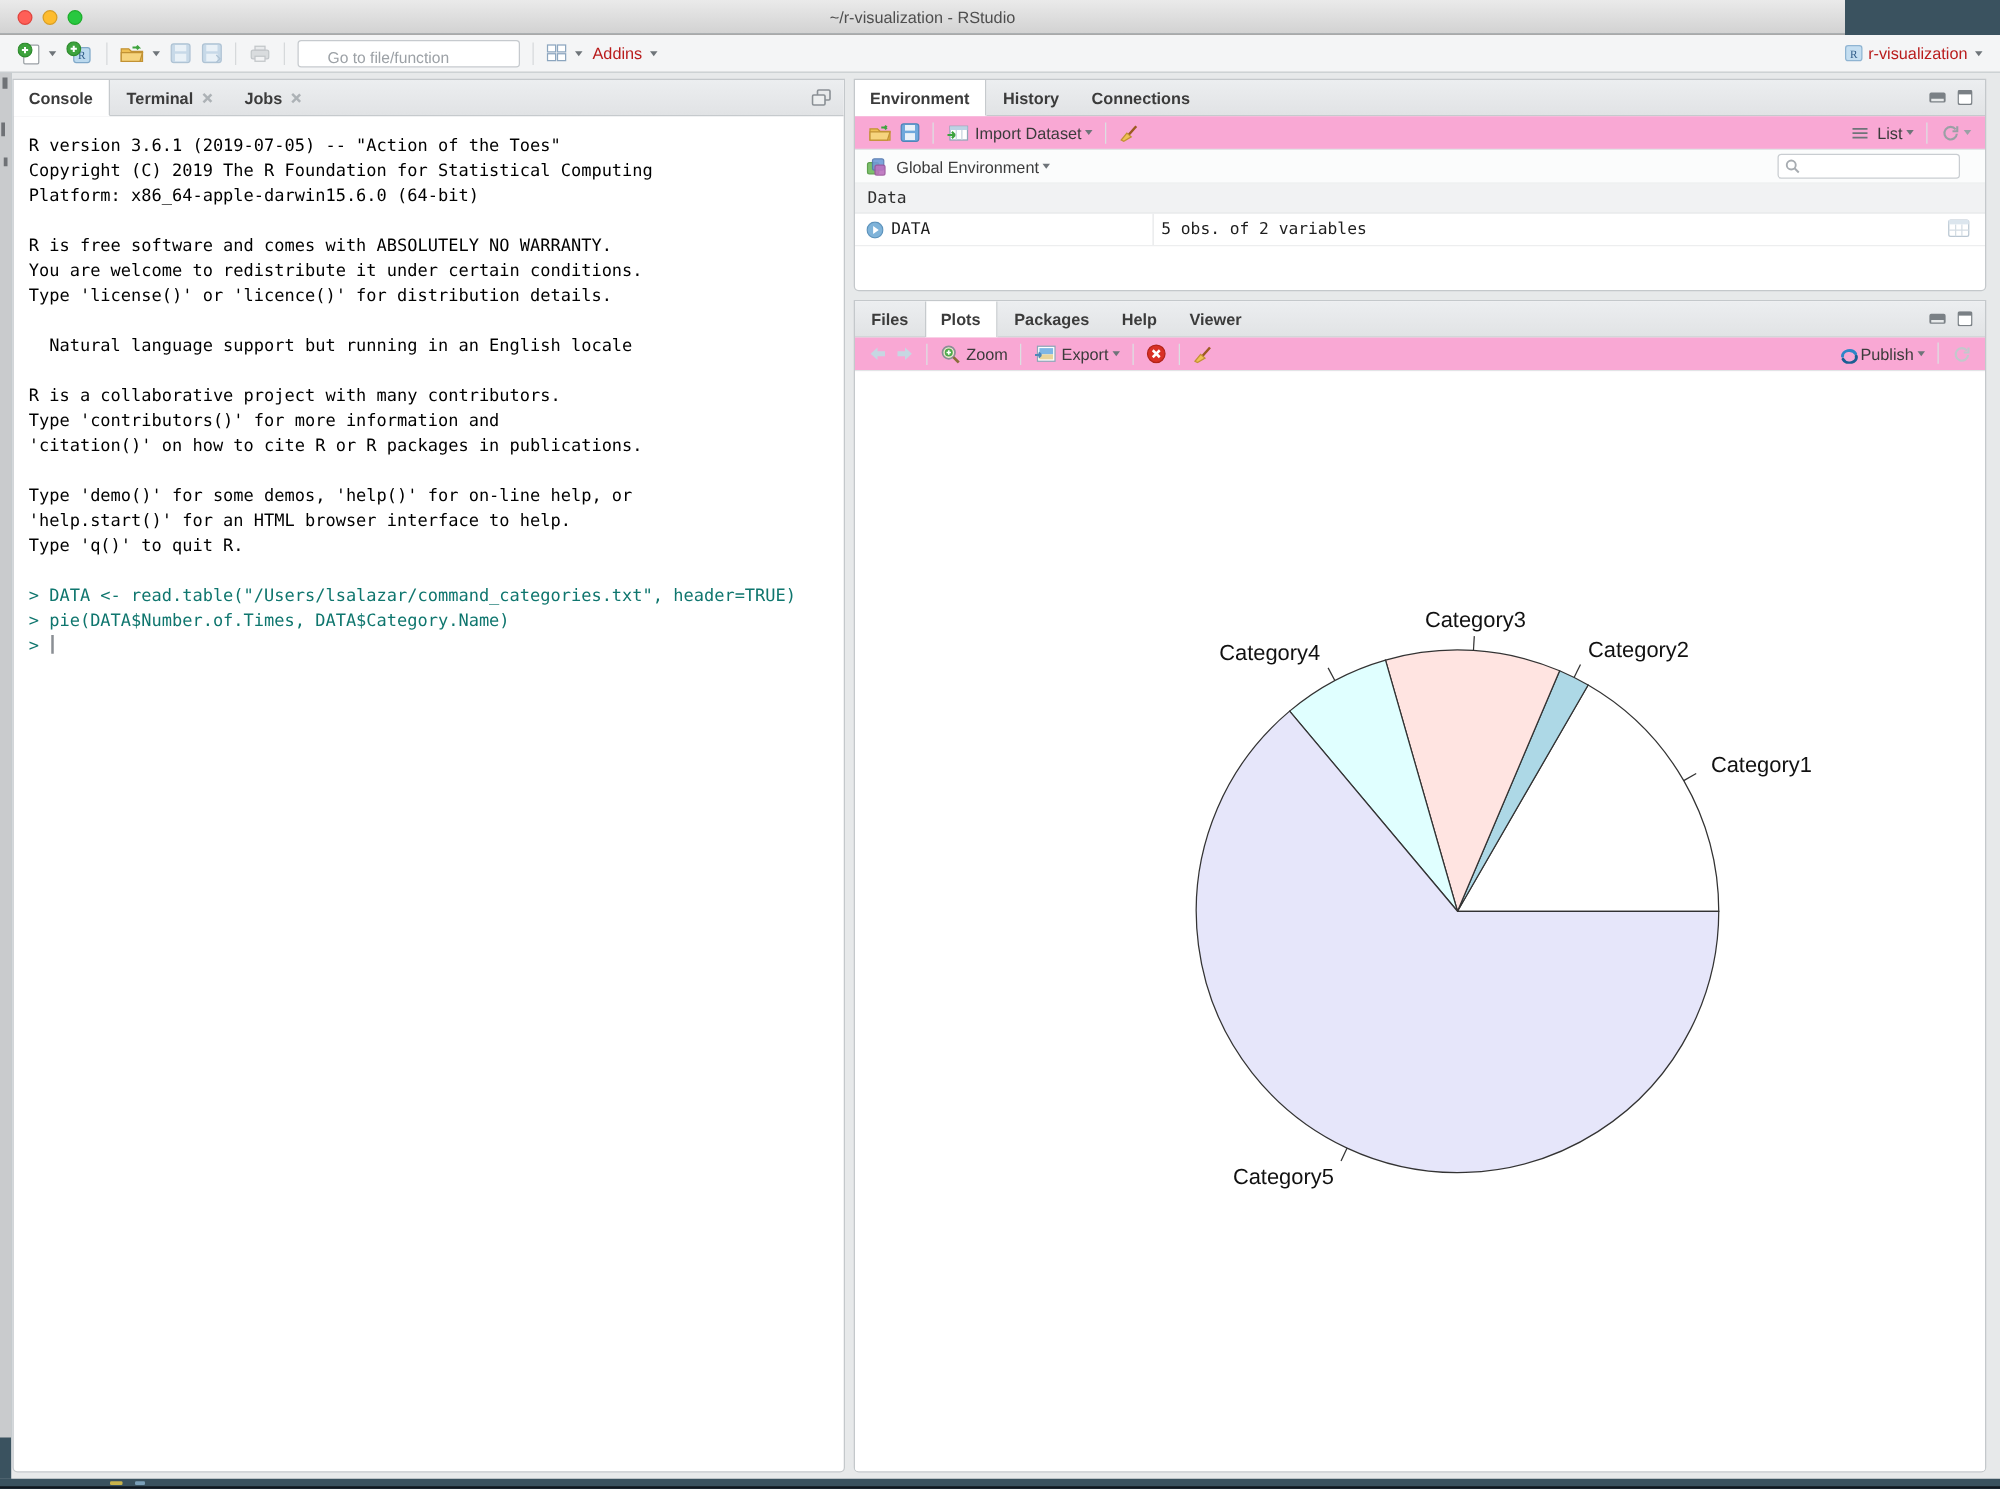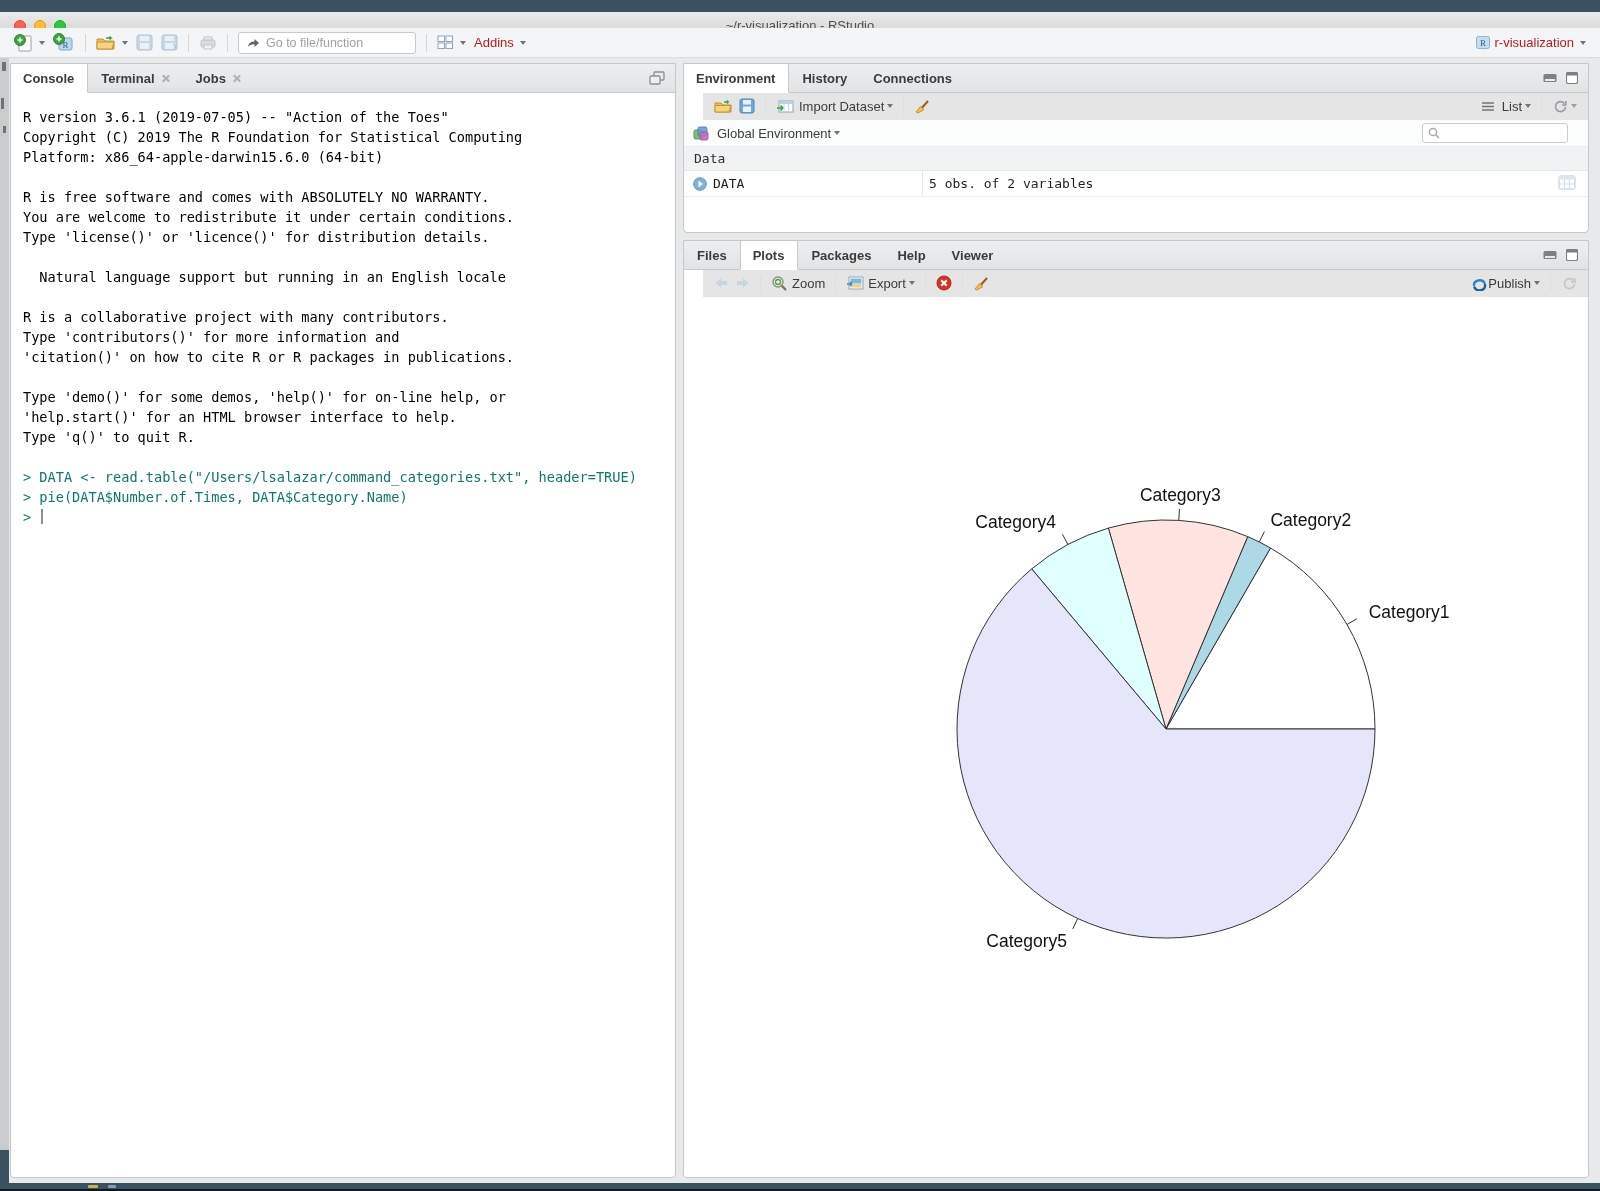--- a/index.html
+++ b/index.html
@@ -1,38 +1,38 @@
 <!DOCTYPE html>
 <html><head>
 <meta charset="utf-8">
 <style>
   * { margin:0; padding:0; box-sizing:border-box; }
   html,body { width:1600px; height:1191px; }
   body { font-family:"Liberation Sans", sans-serif; background:#3A525F; overflow:hidden; }
   #canvas { position:absolute; left:0; top:0; width:1600px; height:1191px; background:#3A525F; }
 
   
-  .titlebar { position:absolute; left:0; top:12px; width:1600px; height:28px;
+  .titlebar { position:absolute; left:0; top:0; width:1476px; height:28px;
     background:linear-gradient(#EAEAEA,#D2D2D2); border-bottom:1px solid #A9A9A9; }
   .traffic { position:absolute; top:8px; width:12px; height:12px; border-radius:50%; }
   .t-close { left:14px;  background:#FF5F57; border:1px solid #E0443E; }
   .t-min   { left:34px;  background:#FEBC2E; border:1px solid #D89E24; }
   .t-zoom  { left:54px;  background:#28C840; border:1px solid #1DAD2B; }
   .title-text { position:absolute; left:0; right:0; top:0; height:28px; line-height:28px;
     text-align:center; font-size:13px; color:#4E4E4E; }
 
   .maintoolbar { position:absolute; left:0; top:28px; width:1600px; height:30px;
     background:#F4F5F6; border-bottom:1px solid #D8DADC; display:flex; align-items:center; padding:0 10px; }
   .tb-btn { display:flex; align-items:center; gap:3px; padding:2px 4px; border-radius:3px; }
   .tb-sep { width:1px; height:18px; background:#D6D9DB; margin:0 6px; }
   .caret { width:0; height:0; border-left:3.5px solid transparent; border-right:3.5px solid transparent;
     border-top:4px solid #6E7479; display:inline-block; margin-left:3px; }
   .caret.pale { border-top-color:#9AA0A5; }
   .goto-box { display:flex; align-items:center; gap:6px; width:178px; height:22px; background:#fff;
-    border:1px solid #C6CACE; border-radius:3px; padding:0 7px; margin:0 4px; }
+    border:1px solid #C6CACE; border-radius:3px; padding:0 7px; margin:0 4px;flex-direction:column; }
   .goto-box input { border:none; outline:none; width:130px; font-size:12.5px; color:#333;
     font-family:"Liberation Sans", sans-serif; background:transparent; }
   .goto-box input::placeholder { color:#9CA1A6; }
   .tb-label { font-size:13px; color:#b91c1c; }
   .tb-right { margin-left:auto; display:flex; align-items:center; gap:5px; }
 
   
   .left-sliver { position:absolute; left:0; top:58px; width:9px; height:1125px; background:#C9CBCD; }
   .left-sliver .mark { position:absolute; background:#6F7276; }
   .left-sliver .teal { position:absolute; left:0; bottom:0; width:9px; height:33px; background:#3A525F; }
@@ -50,22 +50,22 @@
   .tab { padding:0 13px; display:flex; align-items:center; gap:6px; font-size:13px; font-weight:600; color:#3B3B3B; }
   .tab.active { background:#fff; border-left:1px solid #C6CACD; border-right:1px solid #C6CACD;
     margin-bottom:-1px; border-bottom:1px solid #fff;padding-left:12px; }
   .tab:first-child.active { border-left:none; }
   .x-close { position:relative; width:9px; height:9px; display:inline-block; }
   .x-close::before, .x-close::after { content:""; position:absolute; left:4px; top:0; width:1.6px; height:9px;
     background:#ADB2B6; }
   .x-close::before { transform:rotate(45deg); } .x-close::after { transform:rotate(-45deg); }
   .tab-right { margin-left:auto; display:flex; align-items:center; gap:8px; padding-right:10px; }
 
-  .panetoolbar { height:27px; background:#e5e5e5; border-bottom:1px solid #E2E4E6; display:flex;
-    align-items:center; padding:0 8px; flex-shrink:0;margin-left:19px; }
+  .panetoolbar { height:27px; background:#f9a8d4; border-bottom:1px solid #E2E4E6; display:flex;
+    align-items:center; padding:0 8px; flex-shrink:0; }
   .pt-sep { width:1px; height:17px; background:#DCDFE1; margin:0 7px; }
   .pt-label { font-size:13px; color:#3B3B3B; margin-left:4px; }
   .icon-btn { display:flex; align-items:center; padding:2px 3px; border-radius:3px; }
 
   
   #console-pane { left:10px; top:63px; width:666px; height:1115px; }
   .dirrow { height:26px; background:#F6F7F8; border-bottom:1px solid #E2E4E6; display:flex;
     align-items:center; padding:0 12px; flex-shrink:0; }
   .dir-text { font-size:12px; color:#8C9196; }
   .console-body { flex:1; padding:14px 12px 0 12px; font-family:"DejaVu Sans Mono", monospace;

